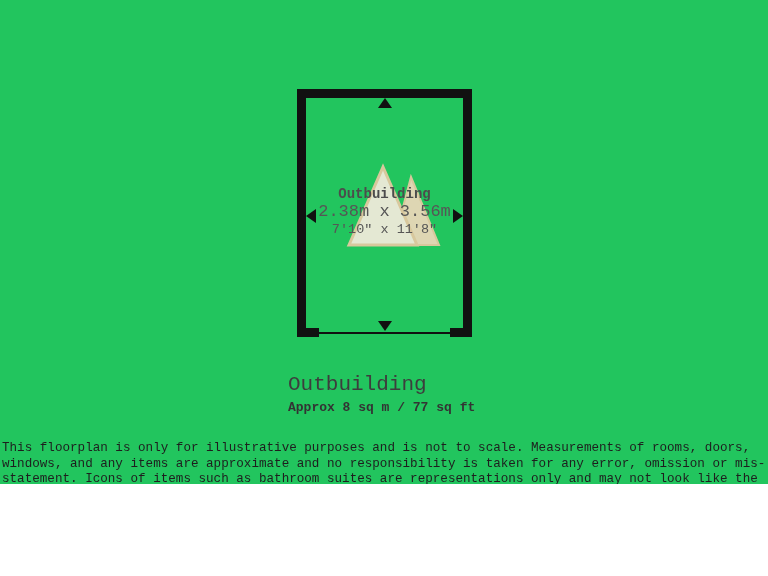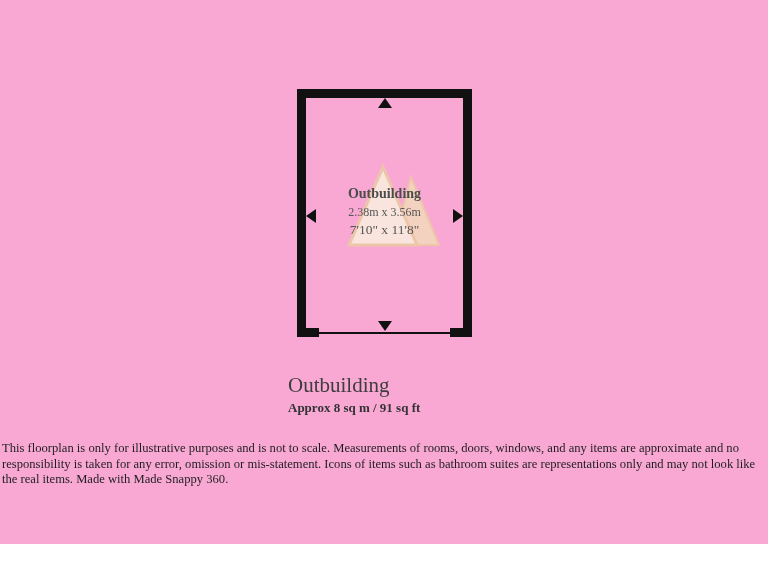--- a/index.html
+++ b/index.html
@@ -1,20 +1,20 @@
 <!DOCTYPE html>
 <html><head>
 <meta charset="utf-8">
 <style>
   html,body{margin:0;padding:0;background:#ffffff;}
   #canvas{
     position:relative;
-    width:768px;height:544px;
-    background:#f9a8d4;
-    font-family:Liberation Serif, serif;
+    width:768px;height:484px;
+    background:#22c55e;
+    font-family:Liberation Mono, monospace;
     overflow:hidden;
   }
   
   .room{
     position:absolute;
     left:297px;top:89px;
     width:175px;height:248px;
   }
   .wall{position:absolute;background:#111;}
   .wall-top{top:0;left:0;right:0;height:9px;}
@@ -50,21 +50,21 @@
     position:absolute;left:46px;top:74px;
     width:100px;height:90px;z-index:1;
     opacity:.9;
   }
   
   .room-label{
     position:absolute;left:-10px;right:-10px;top:96px;
     text-align:center;z-index:2;line-height:18px;
   }
   .room-name{font-size:14px;font-weight:bold;color:#4c4c4c;}
-  .room-metric{font-size:12px;color:#565656;}
+  .room-metric{font-size:17px;color:#565656;}
   .room-imperial{font-size:13.5px;color:#565656;}
   
   .caption{
     position:absolute;left:288px;top:373px;
   }
   .caption-title{font-size:21px;color:#3d3d3d;line-height:24px;}
   .caption-area{font-size:13px;font-weight:bold;color:#333;margin-top:3px;}
   
   .disclaimer{
     position:absolute;left:2px;right:2px;top:441px;
@@ -98,18 +98,18 @@
 
     <div class="room-label">
       <div class="room-name">Outbuilding</div>
       <div class="room-metric">2.38m x 3.56m</div>
       <div class="room-imperial">7'10" x 11'8"</div>
     </div>
   </div>
 
   <div class="caption">
     <div class="caption-title">Outbuilding</div>
-    <div class="caption-area">Approx 8 sq m / 91 sq ft</div>
+    <div class="caption-area">Approx 8 sq m / 77 sq ft</div>
   </div>
 
   <div class="disclaimer">This floorplan is only for illustrative purposes and is not to scale. Measurements of rooms, doors, windows, and any items are approximate and no responsibility is taken for any error, omission or mis-statement. Icons of items such as bathroom suites are representations only and may not look like the real items. Made with Made Snappy 360.</div>
 
 </div>
 
 </body></html>

